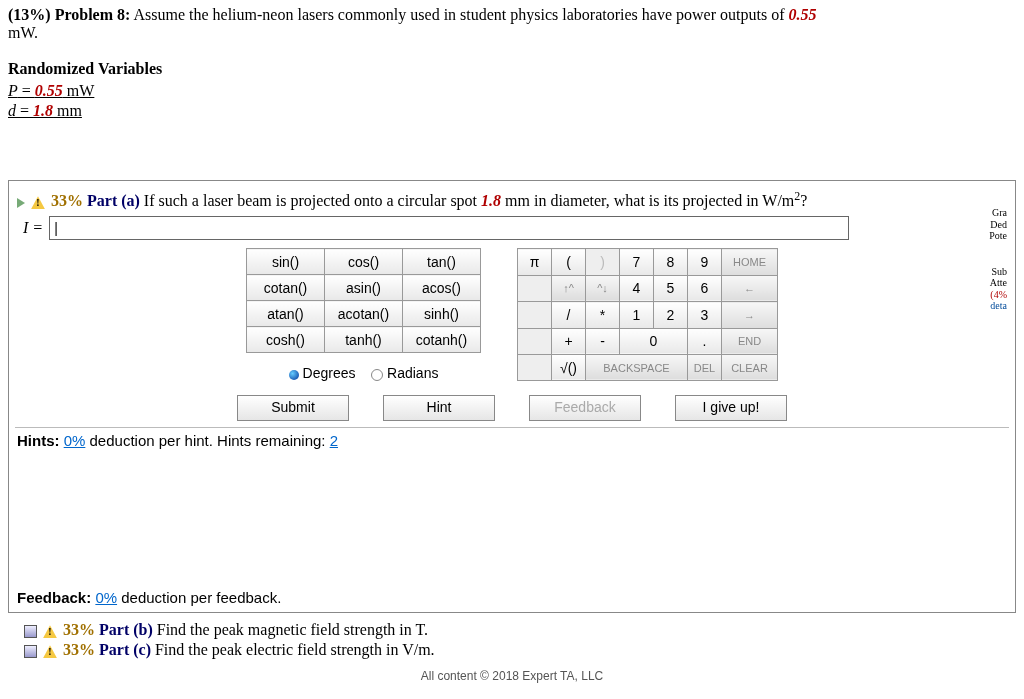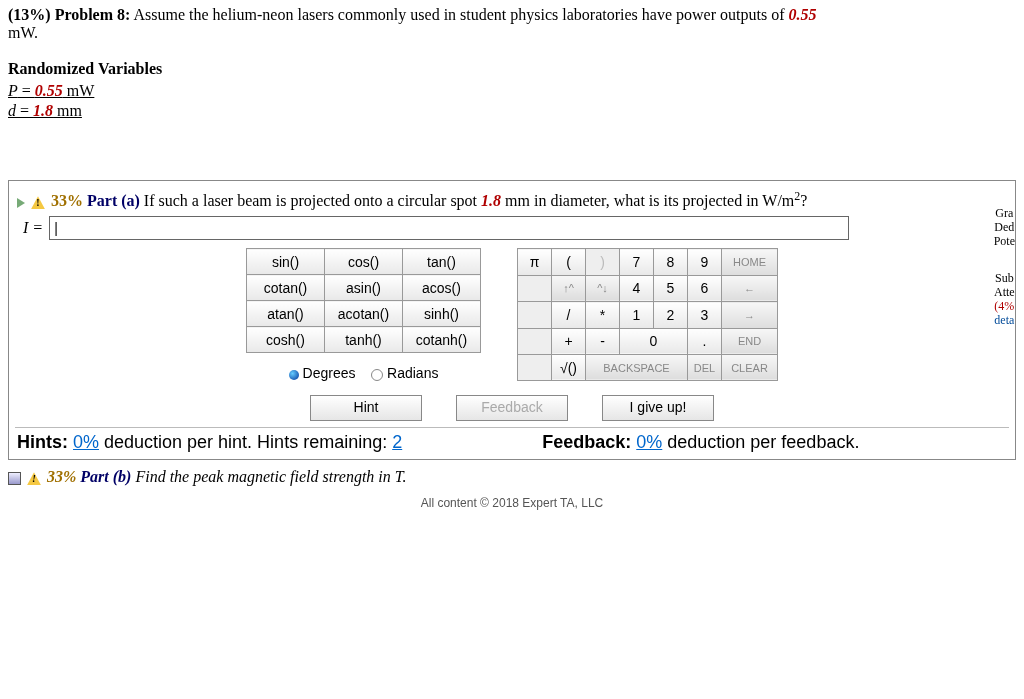--- a/index.html
+++ b/index.html
@@ -70,25 +70,25 @@
     flex: 0 0 790px;
     height: 22px;
     border: 1px solid #666;
     font-size: 14px;
     padding: 0 4px;
     font-family: Arial, sans-serif;
     background: #fff;
   }
   .side-labels {
     position: absolute;
-    right: 0;
+    right: 8px;
     top: 26px;
-    font-size: 12px;
+    font-size: 10px;
     line-height: 1.15;
-    text-align: center;
+    text-align: right;
   }
   .side-labels a { color: #004a99; text-decoration: none; }
 
   .keypad-wrap {
     display: flex;
     justify-content: center;
     gap: 36px;
     margin: 8px 0 6px 0;
     font-family: Arial, sans-serif;
     font-size: 14px;
@@ -129,29 +129,30 @@
     width: 110px; height: 24px;
     border: 1px solid #888;
     background: linear-gradient(#fff,#e6e6e6);
     text-align: center; line-height: 22px;
     color: #000;
   }
   .act-btn.disabled { color: #aaa; }
 
   .hint-row {
     display: flex; gap: 140px;
-    font-family: Arial, sans-serif; font-size: 18px;
+    font-family: Arial, sans-serif; font-size: 15px;
     padding: 4px 2px 2px 2px;
     border-top: 1px solid #bbb;
     margin-top: 6px;
+    flex-direction: column;
   }
   .hint-row .uline { text-decoration: underline; color: #0066cc; }
 
   .other-parts { margin-top: 8px; }
-  .other-parts .line { margin: 2px 0; font-style: italic; }
+  .other-parts .line { margin: 2px 16px; }
 
   .footer {
     text-align: center;
     font-family: Arial, sans-serif;
     font-size: 12px;
     color: #555;
     margin-top: 10px;
   }
   sup { font-size: 0.75em; }
 </style>
@@ -273,20 +274,21 @@
         <td>√()</td>
         <td colspan="3" class="navcell">BACKSPACE</td>
         <td class="navcell">DEL</td>
         <td class="navcell">CLEAR</td>
       </tr>
     </tbody>
       </table>
   </div>
 
   <div class="action-row">
+    <div class="act-btn">Submit</div>
     <div class="act-btn">Hint</div>
     <div class="act-btn disabled">Feedback</div>
     <div class="act-btn">I give up!</div>
   </div>
 
   <div class="hint-row">
     <div>
       <b><span>Hints: </span></b><span class="uline">0%</span><span>  deduction per hint. Hints remaining: </span><span class="uline">2</span>
     </div>
     <div>
@@ -295,15 +297,21 @@
   </div>
 </div>
 
 <div class="other-parts">
   <div class="line">
     <span class="sq-icon"></span>
     <span class="warn-icon"></span>
     <span class="part-pct">33%</span>
     <span class="part-label">Part (b)</span><span>  Find the peak magnetic field strength in T.</span>
   </div>
+  <div class="line">
+    <span class="sq-icon"></span>
+    <span class="warn-icon"></span>
+    <span class="part-pct">33%</span>
+    <span class="part-label">Part (c)</span><span>  Find the peak electric field strength in V/m.</span>
+  </div>
 </div>
 
 <div class="footer">All content © 2018 Expert TA, LLC</div>
 
 </body></html>

